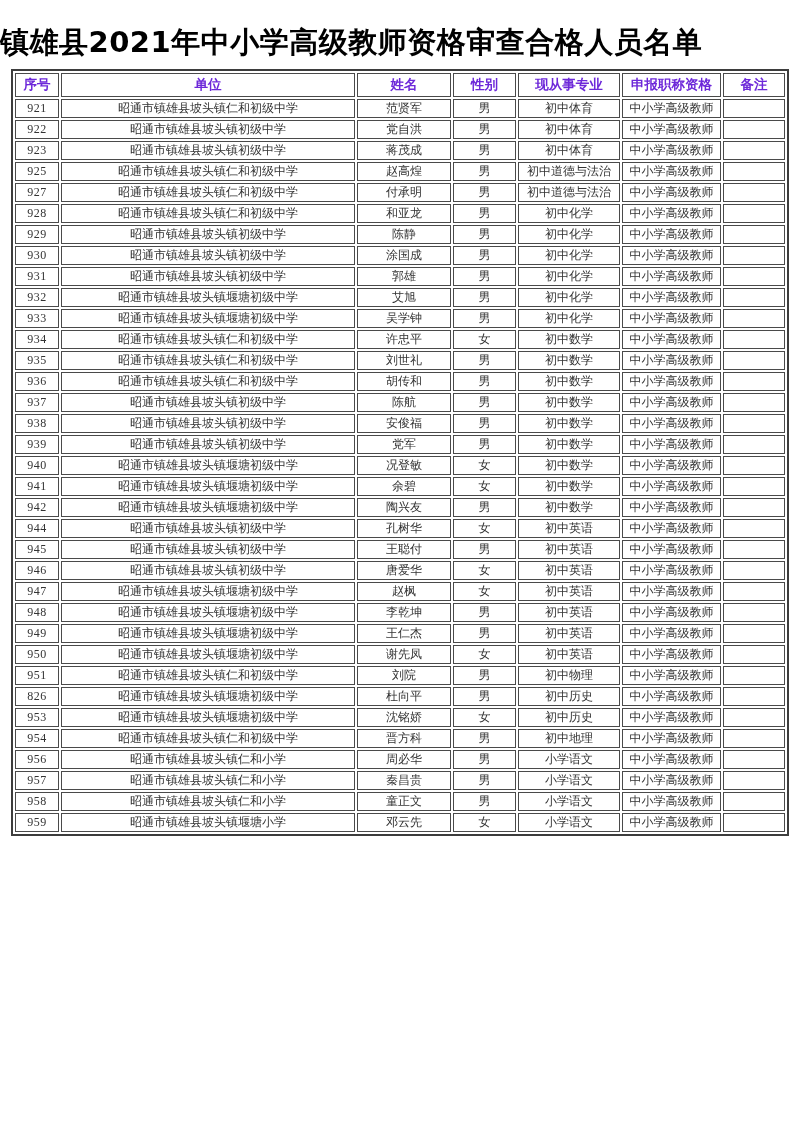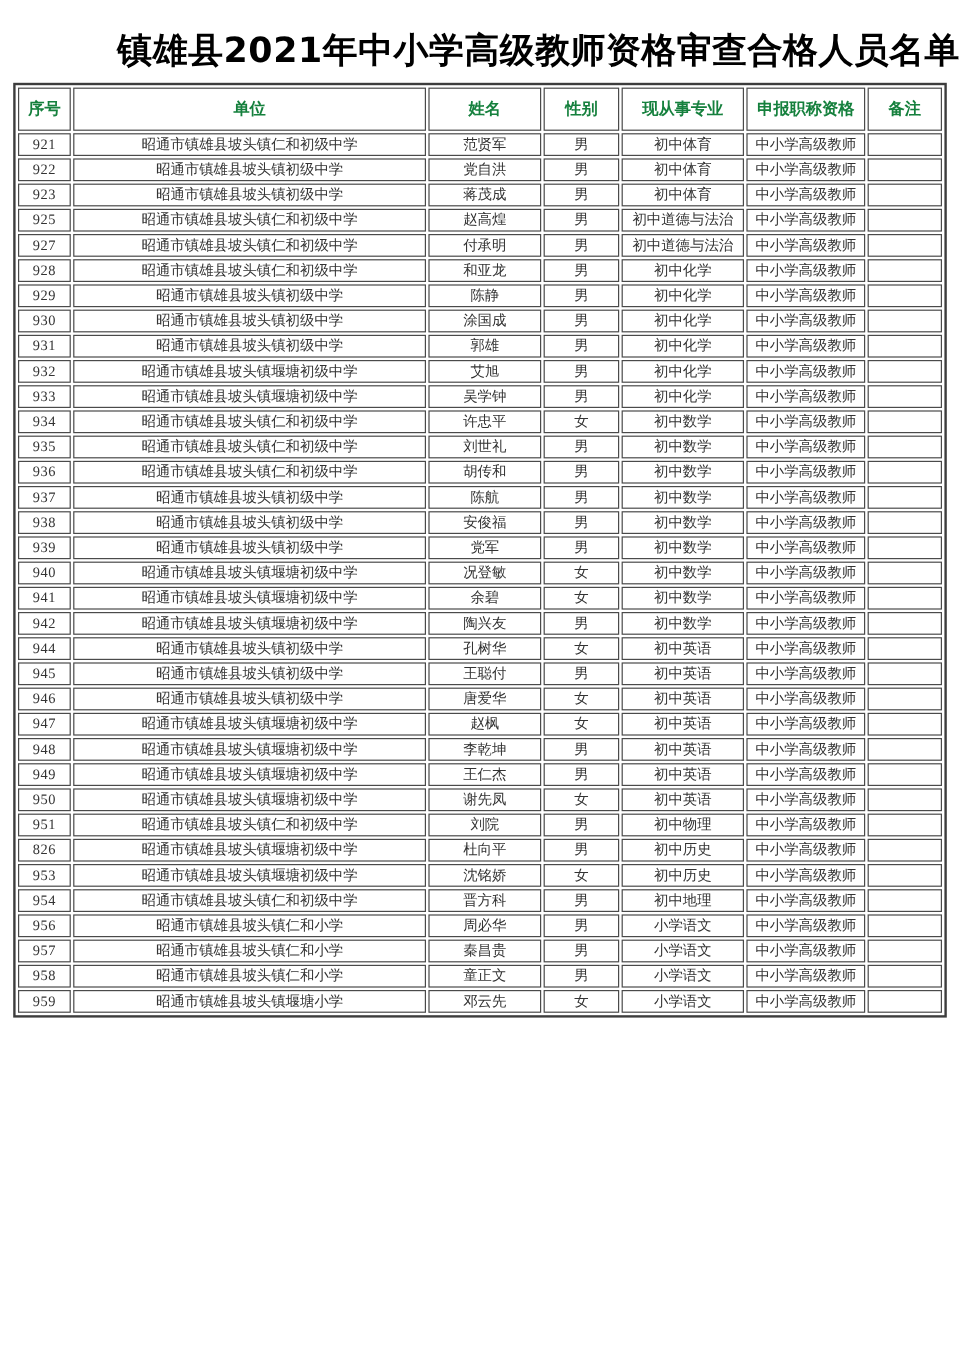--- a/index.html
+++ b/index.html
@@ -12,21 +12,21 @@
     font-family: "Liberation Serif", "DejaVu Serif", serif;
     color: #2e2e2e;
   }
   .page {
     width: 800px;
     height: 1132px;
     box-sizing: border-box;
     padding-top: 26px;
   }
   .doc-title {
-    text-align: right;
+    text-align: left;
     font-family: "DejaVu Sans", "Liberation Sans", sans-serif;
     font-weight: 900;
     font-size: 29px;
     line-height: 1.15;
     color: #000000;
     margin: 0 0 10px 0;
     letter-spacing: 0.5px;
   }
   table.roster {
     margin: 0 auto;
@@ -40,24 +40,24 @@
   table.roster th, table.roster td {
     border: 1px solid #4a4a4a;
     text-align: center;
     vertical-align: middle;
     overflow: hidden;
     white-space: nowrap;
     padding: 0 2px;
     box-sizing: border-box;
   }
   table.roster th {
-    height: 36px;
+    height: 24px;
     font-size: 13.5px;
     font-weight: bold;
-    color: #15803d;
+    color: #6d28d9;
   }
   table.roster td {
     height: 19px;
     font-size: 12px;
     color: #333333;
   }
   td.c-serial { font-size: 13px; letter-spacing: 0.5px; }
   col.w-serial { width: 44px; }
   col.w-unit   { width: 294px; }
   col.w-name   { width: 94px; }

